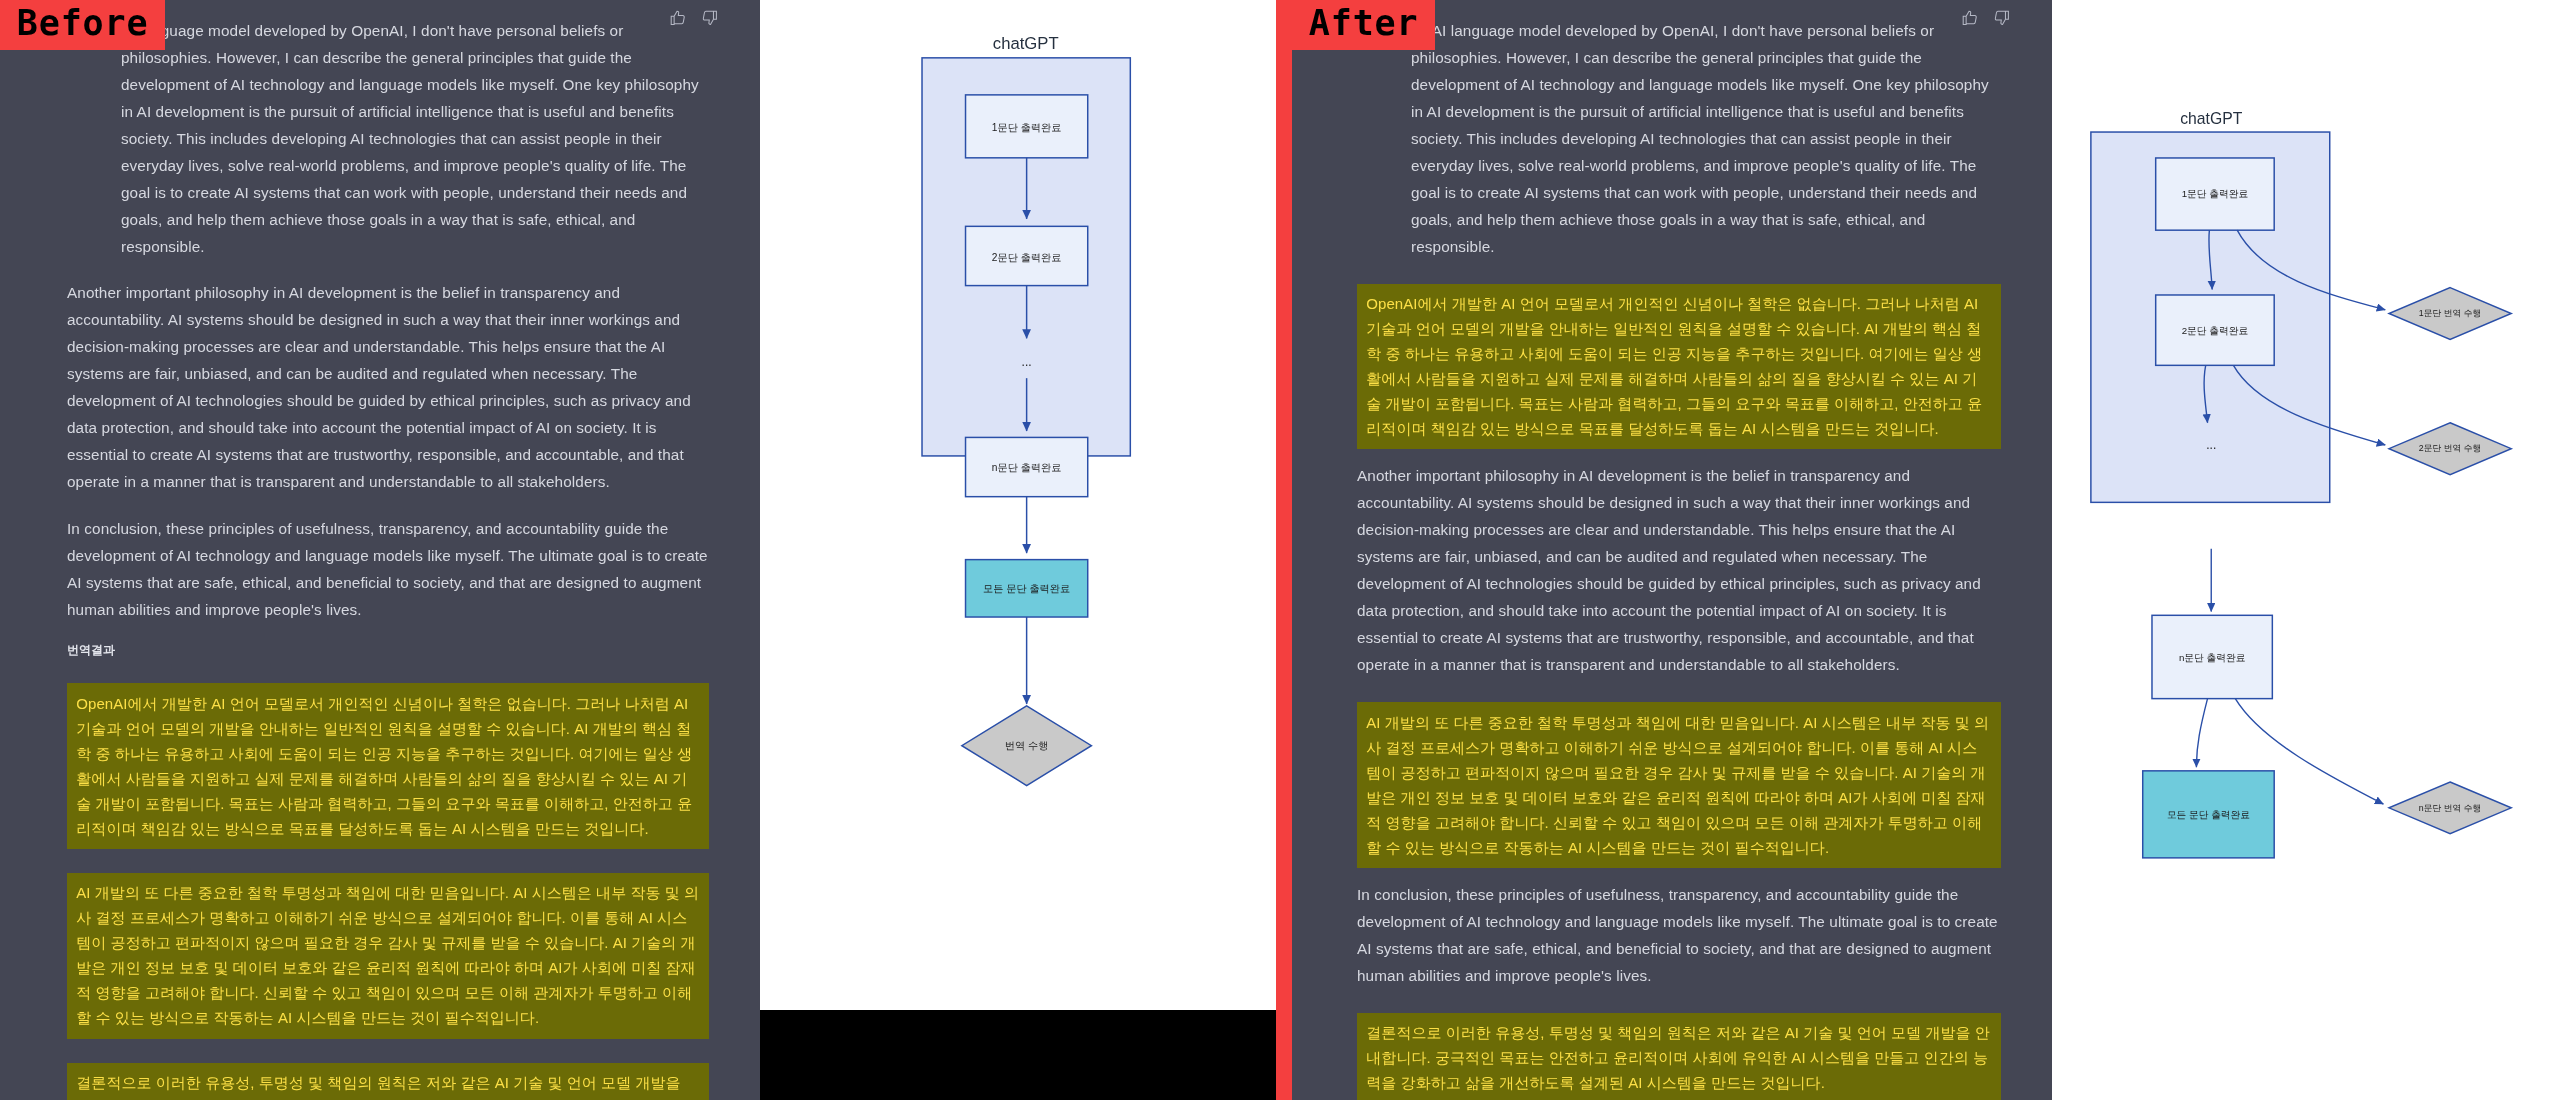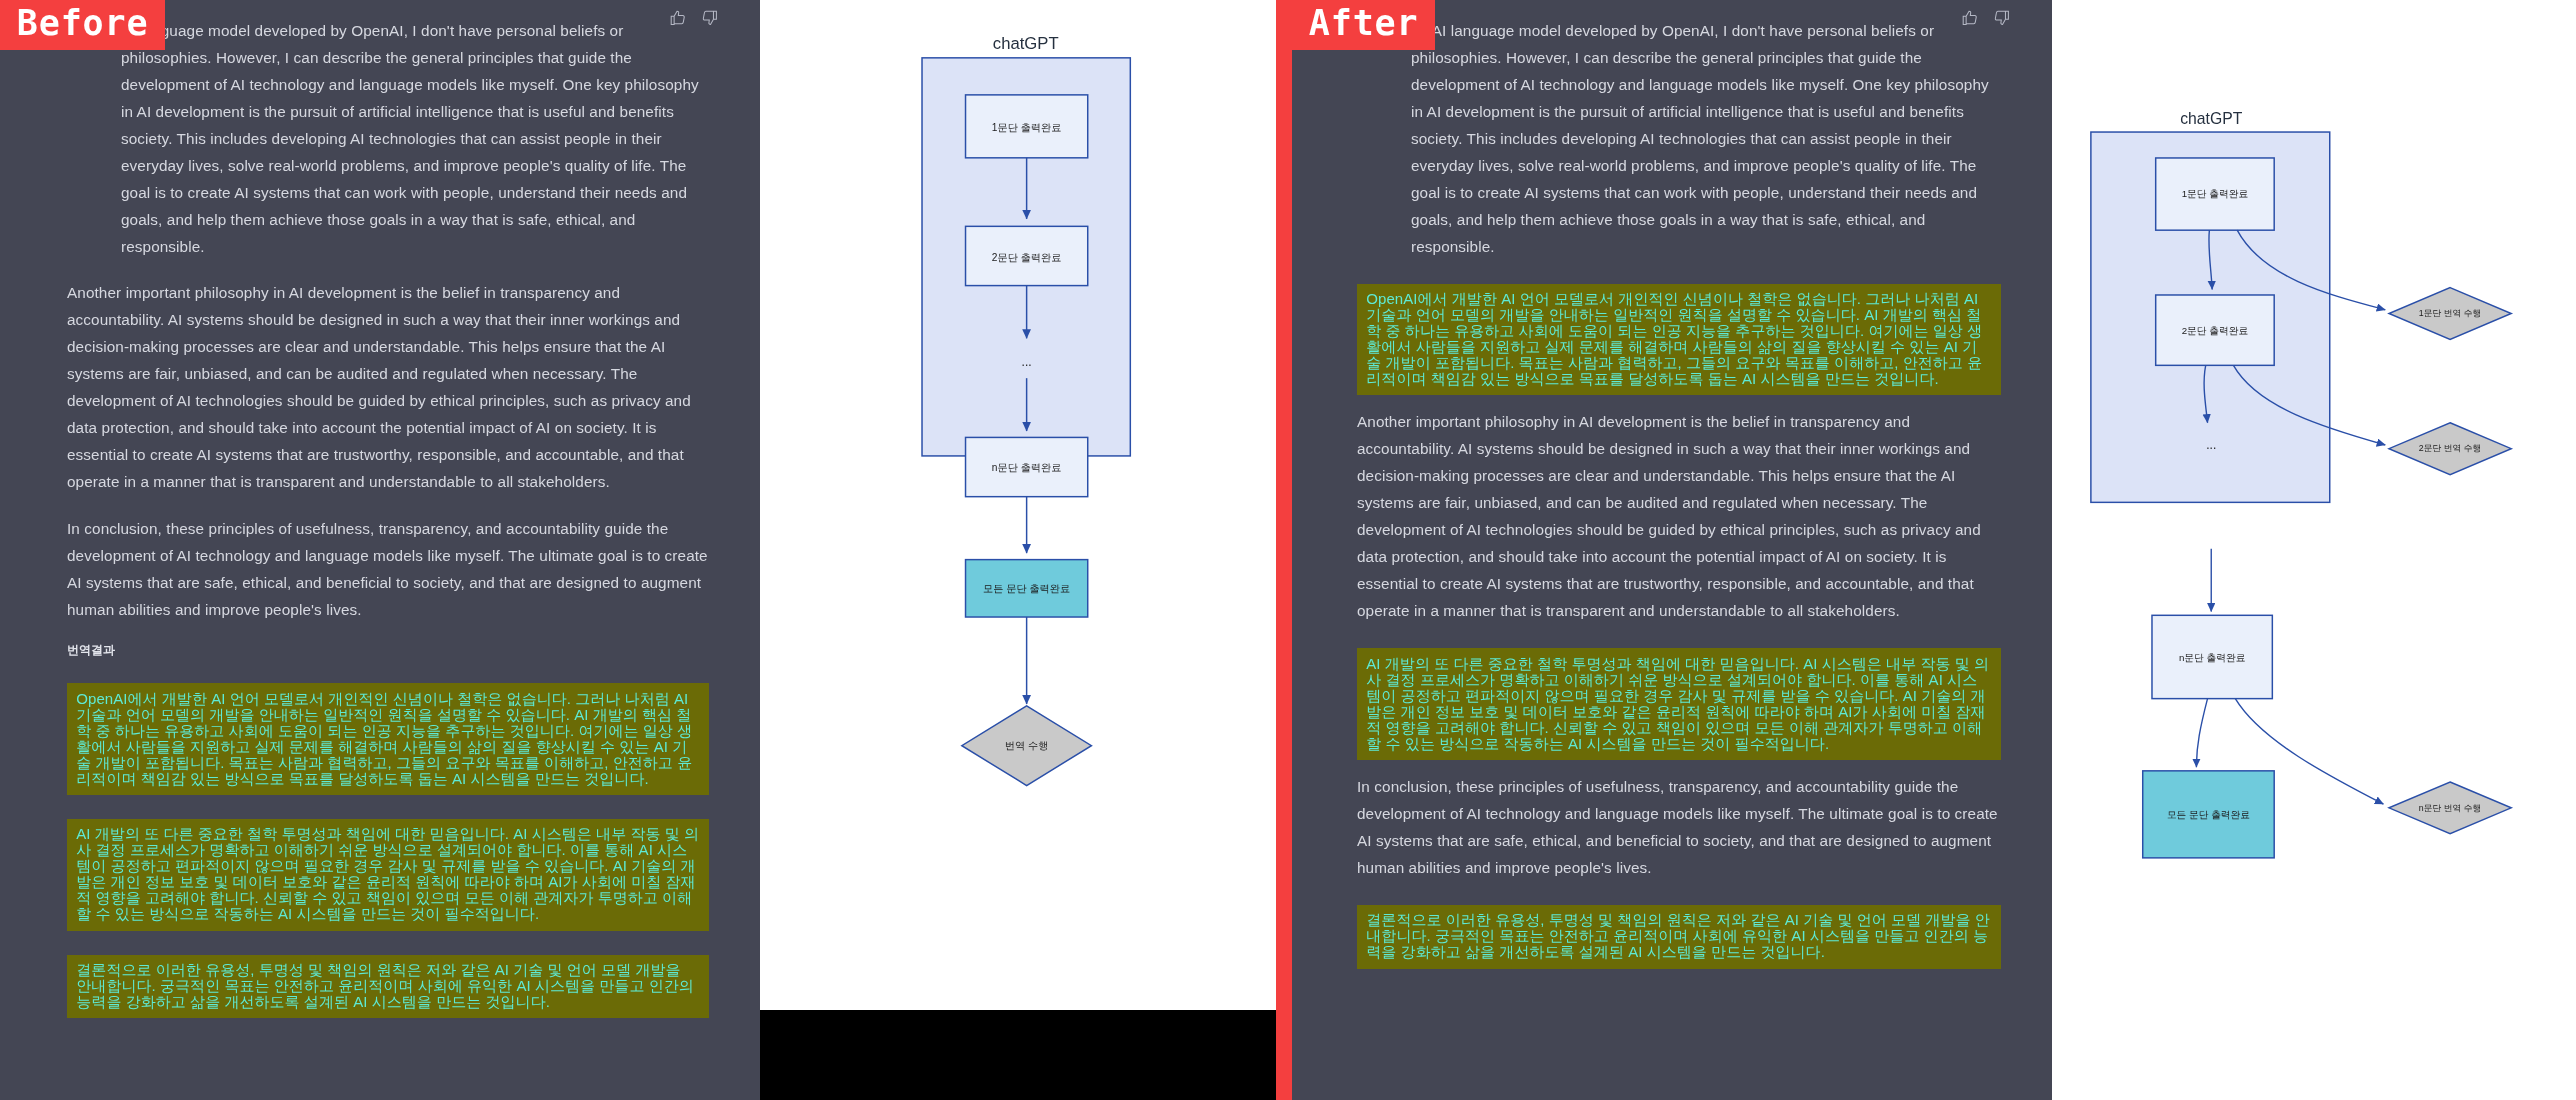--- a/index.html
+++ b/index.html
@@ -25,21 +25,21 @@
   .side-after  .white-col { left:760px; height:1101px; }
 
   .black-strip { position:absolute; left:760px; top:1010px; width:524px; height:91px; background:#000; }
 
   
   .divider { position:absolute; left:1276px; top:0; width:15.8px; height:1101px; background:#f43f3f; }
 
   
   .badge {
     position:absolute; top:0; left:0;
-    background:#f43f3f; color:#ffffff;
+    background:#f43f3f; color:#000000;
     font-family:"DejaVu Sans Mono", monospace;
     font-size:35px; font-weight:700; letter-spacing:0.9px;
     padding:5.6px 16.7px 9.3px 16.7px;
     z-index:40;
     line-height:1;
   }
   .badge.after { left:1292px; }
 
   
   .chat-inner { position:absolute; left:0; top:0; width:760px; padding:16.7px 51px 0 67px; }
@@ -55,23 +55,23 @@
   .para.first { padding-left:54px; text-indent:0; }
   .side-after .para.first { padding-left:54px; }
 
   .sec-head {
     color:#e3e5ec; font-size:12px; font-weight:700;
     margin: 3.7px 0 9.3px 0;
   }
 
   .kr-block {
     background:#6b6b06;
-    color:#5eead4;
+    color:#fde047;
     font-size:15px;
-    line-height:16px;
+    line-height:25px;
     padding:7.4px 9.3px 8.3px 9.3px;
     margin-bottom:13px;
     letter-spacing:0.05px;
     margin-top:24px;
   }
 
   .thumbs {
     position:absolute; right:41px; top:9.3px;
     display:flex; gap:15px; z-index:20;
   }

